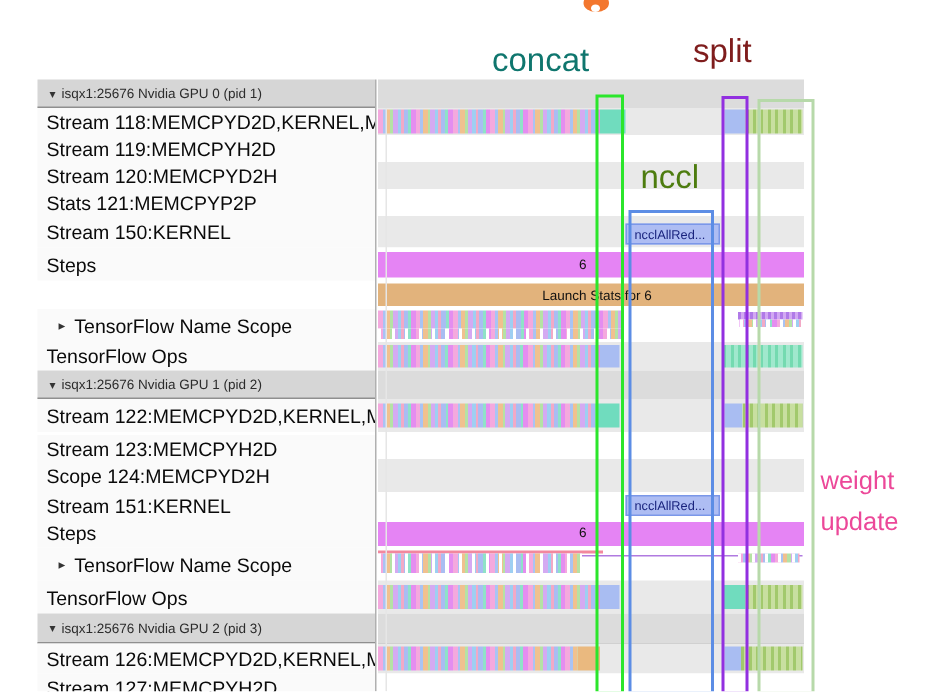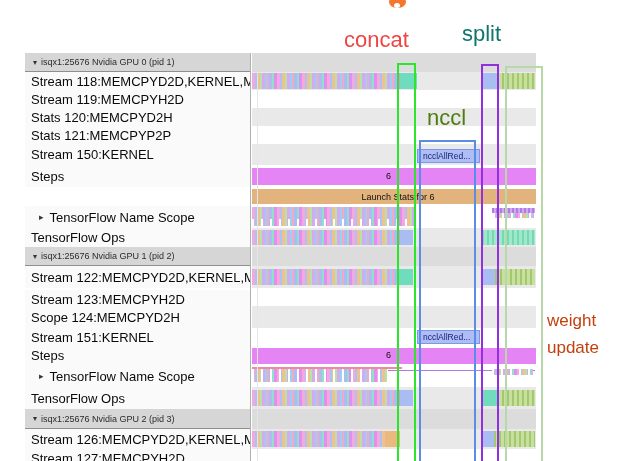--- a/index.html
+++ b/index.html
@@ -56,21 +56,21 @@
       <div class="bar stGreen" style="left:245px;top:1px;width:38px;height:16px"></div>
     </div>
   </div>
 
   <div class="row" style="top:90px;height:18px">
     <div class="lbl">Stream 119:MEMCPYH2D</div>
     <div class="trk"></div>
   </div>
 
   <div class="row" style="top:108px;height:18px">
-    <div class="lbl">Stats 120:MEMCPYD2H</div>
+    <div class="lbl">Stream 120:MEMCPYD2H</div>
     <div class="trk alt"></div>
   </div>
 
   <div class="row" style="top:126px;height:18px">
     <div class="lbl">Stats 121:MEMCPYP2P</div>
     <div class="trk"></div>
   </div>
 
   <div class="row" style="top:144px;height:21px">
     <div class="lbl">Stream 150:KERNEL</div>
@@ -206,22 +206,22 @@
   </div>
 
   <div class="vline" style="left:250px;top:53px;height:408px;background:#b0b0b0"></div>
   <div class="vline" style="left:257px;top:72px;height:389px;background:#e6e6e6"></div>
 
   <div class="obox" style="left:397px;top:63px;width:15px;height:396px;border-color:#2be62b"></div>
   <div class="obox" style="left:419px;top:140px;width:53px;height:319px;border-color:#5c8de5"></div>
   <div class="obox" style="left:481px;top:64px;width:14px;height:395px;border-color:#9230e0"></div>
   <div class="obox" style="left:505px;top:66px;width:34px;height:393px;border-color:#b7d9aa"></div>
 
-  <div class="ann" style="left:344px;top:27px;color:#ef4444">concat</div>
-  <div class="ann" style="left:462px;top:21px;color:#0f766e">split</div>
+  <div class="ann" style="left:328px;top:27px;color:#0f766e">concat</div>
+  <div class="ann" style="left:462px;top:21px;color:#7f1d1d">split</div>
   <div class="ann" style="left:427px;top:105px;color:#4d7c0f">nccl</div>
-  <div class="ann" style="left:547px;top:307px;width:70px;font-size:17px;line-height:27px;color:#c2410c">weight update</div>
+  <div class="ann" style="left:547px;top:307px;width:70px;font-size:17px;line-height:27px;color:#ec4899">weight update</div>
 
   <div style="position:absolute;left:389px;top:-4px;width:17px;height:12px;background:#f3772e;border-radius:8px/6px;z-index:7">
     <div style="position:absolute;left:5px;top:7px;width:6px;height:5px;background:#fff;border-radius:50%"></div>
   </div>
 
 </div>
 
 </body></html>

